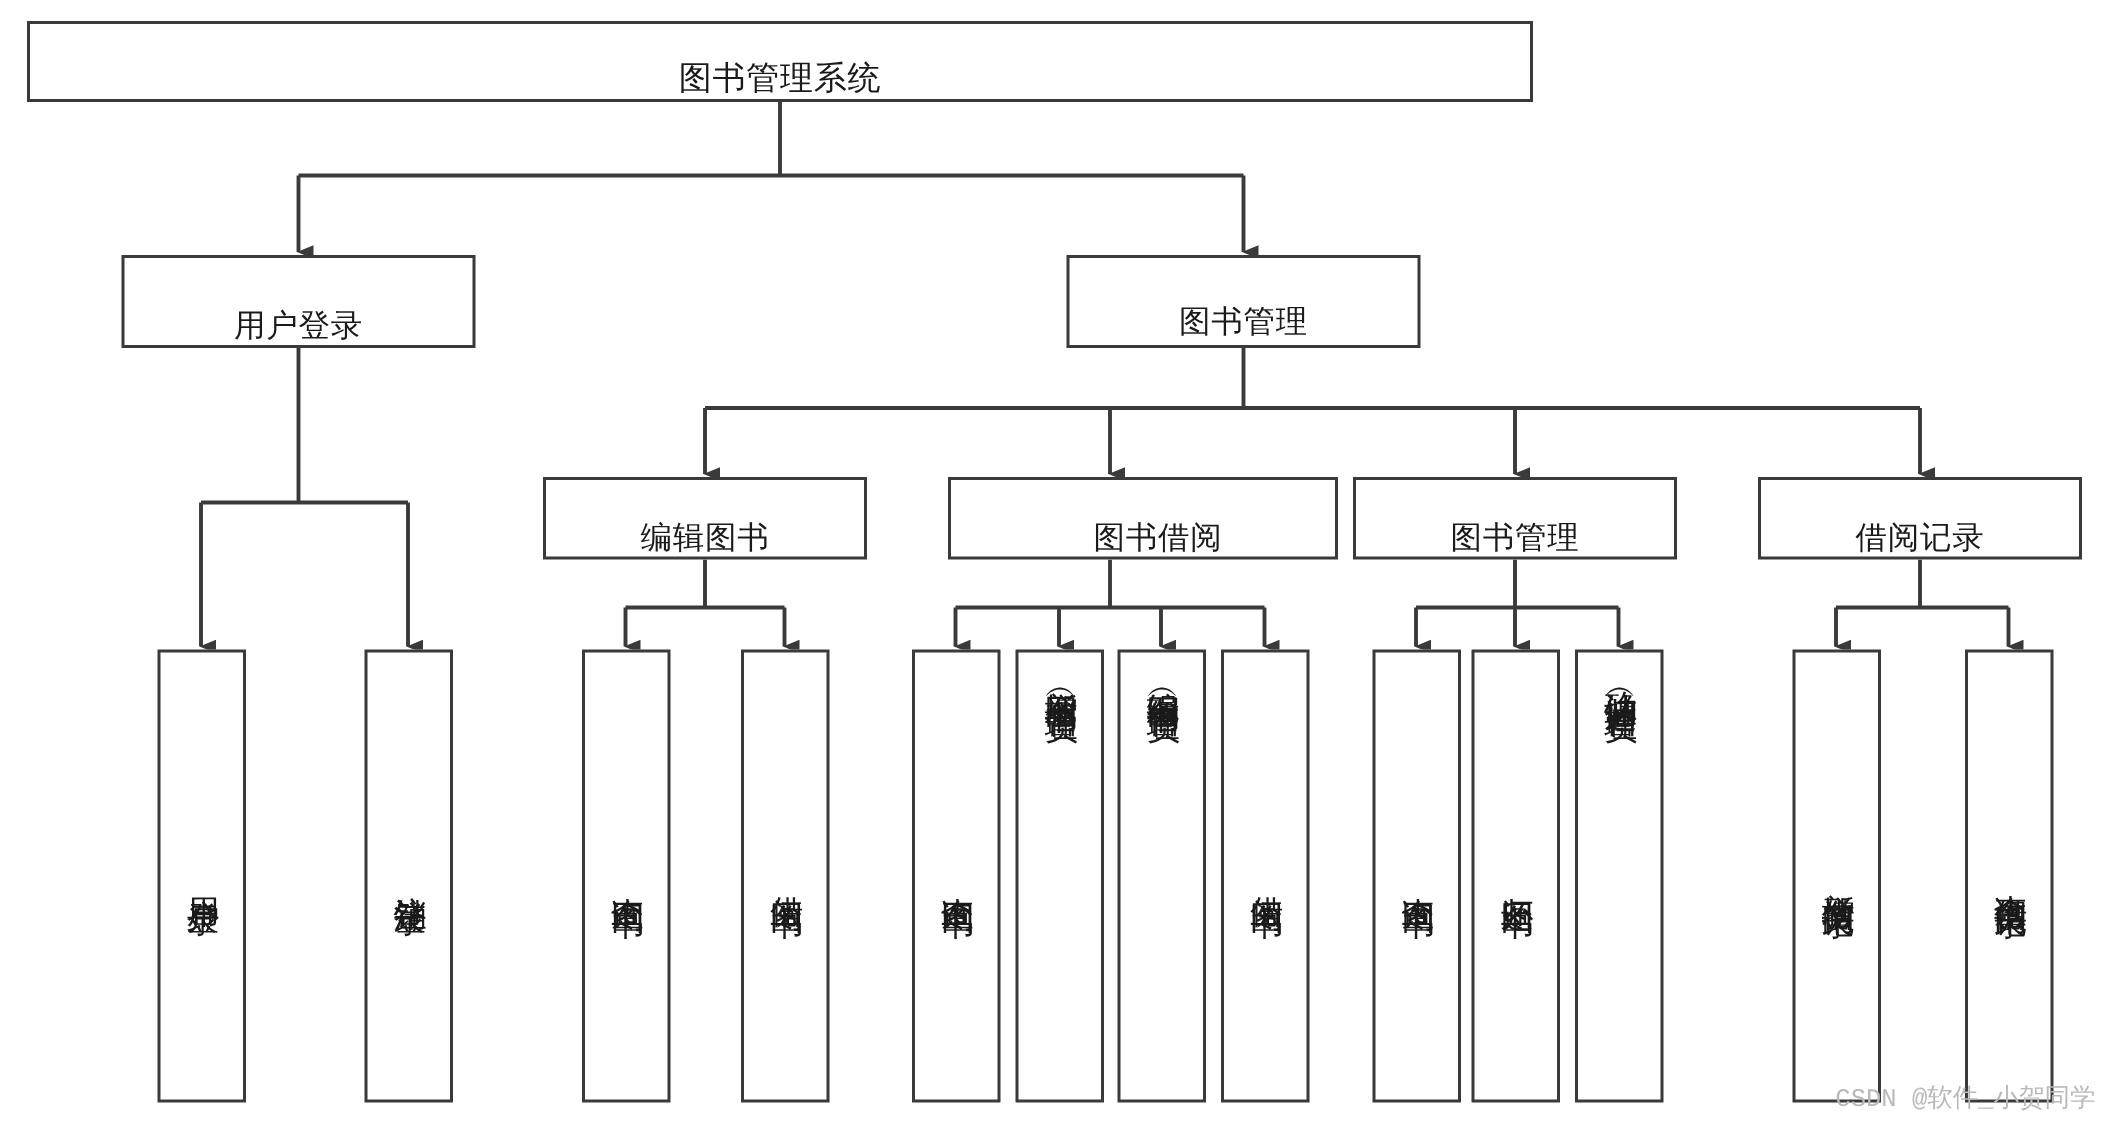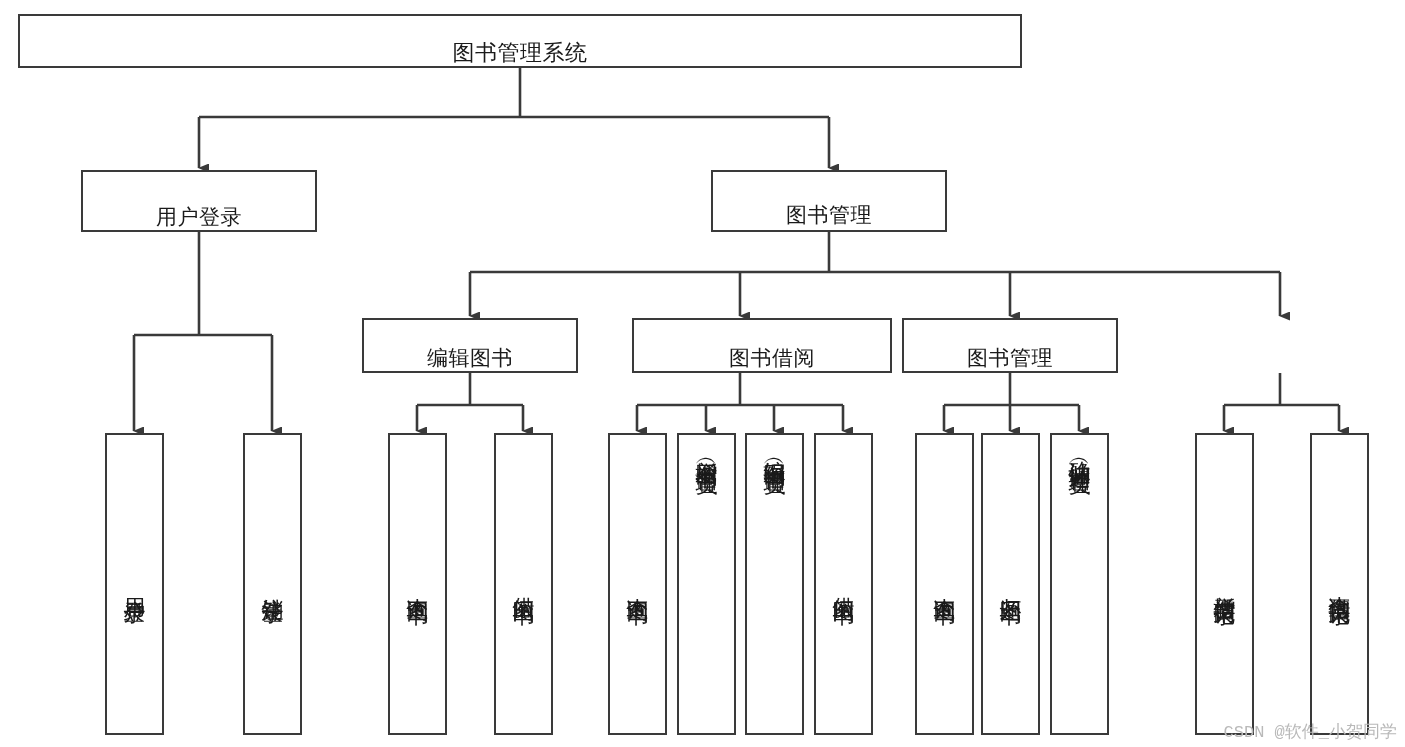--- a/index.html
+++ b/index.html
@@ -139,20 +139,23 @@
 
   <div class="node horiz" style="left:362px;top:318px;width:216px;height:55px;">
     <span class="label">编辑图书</span>
   </div>
   <div class="node horiz" style="left:632px;top:318px;width:260px;height:55px;padding-left:20px;">
     <span class="label">图书借阅</span>
   </div>
   <div class="node horiz" style="left:902px;top:318px;width:216px;height:55px;">
     <span class="label">图书管理</span>
   </div>
+  <div class="node horiz" style="left:1172px;top:318px;width:216px;height:55px;">
+    <span class="label">借阅记录</span>
+  </div>
 
   <div class="node vert centered" style="left:105px;top:433px;width:59px;height:302px;">
     <span class="label">用户登录</span>
   </div>
   <div class="node vert centered" style="left:243px;top:433px;width:59px;height:302px;">
     <span class="label">注销登录</span>
   </div>
 
   <div class="node vert centered" style="left:388px;top:433px;width:59px;height:302px;">
     <span class="label">查询图书</span>

